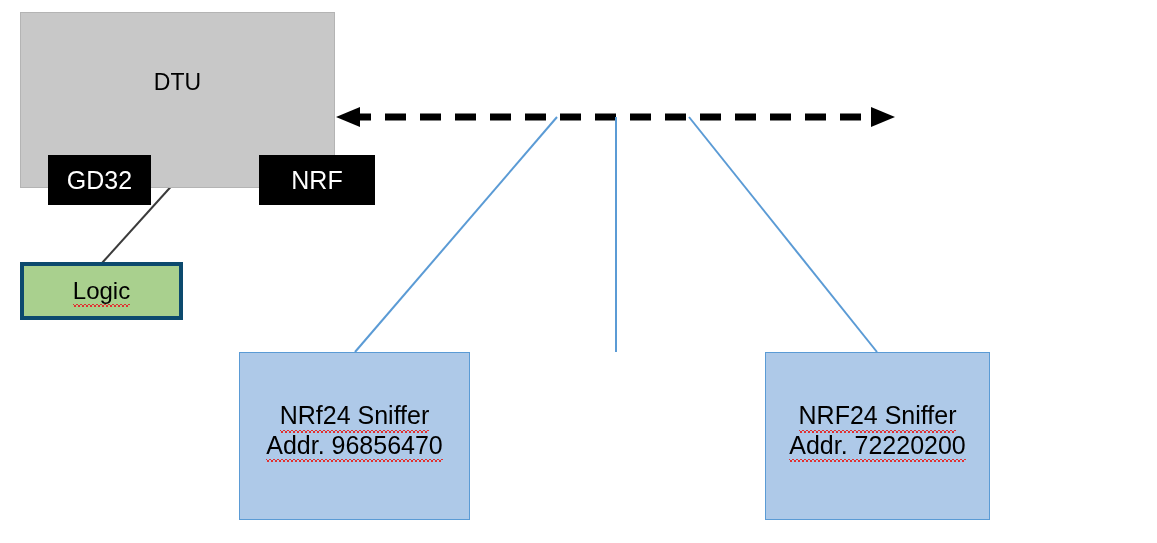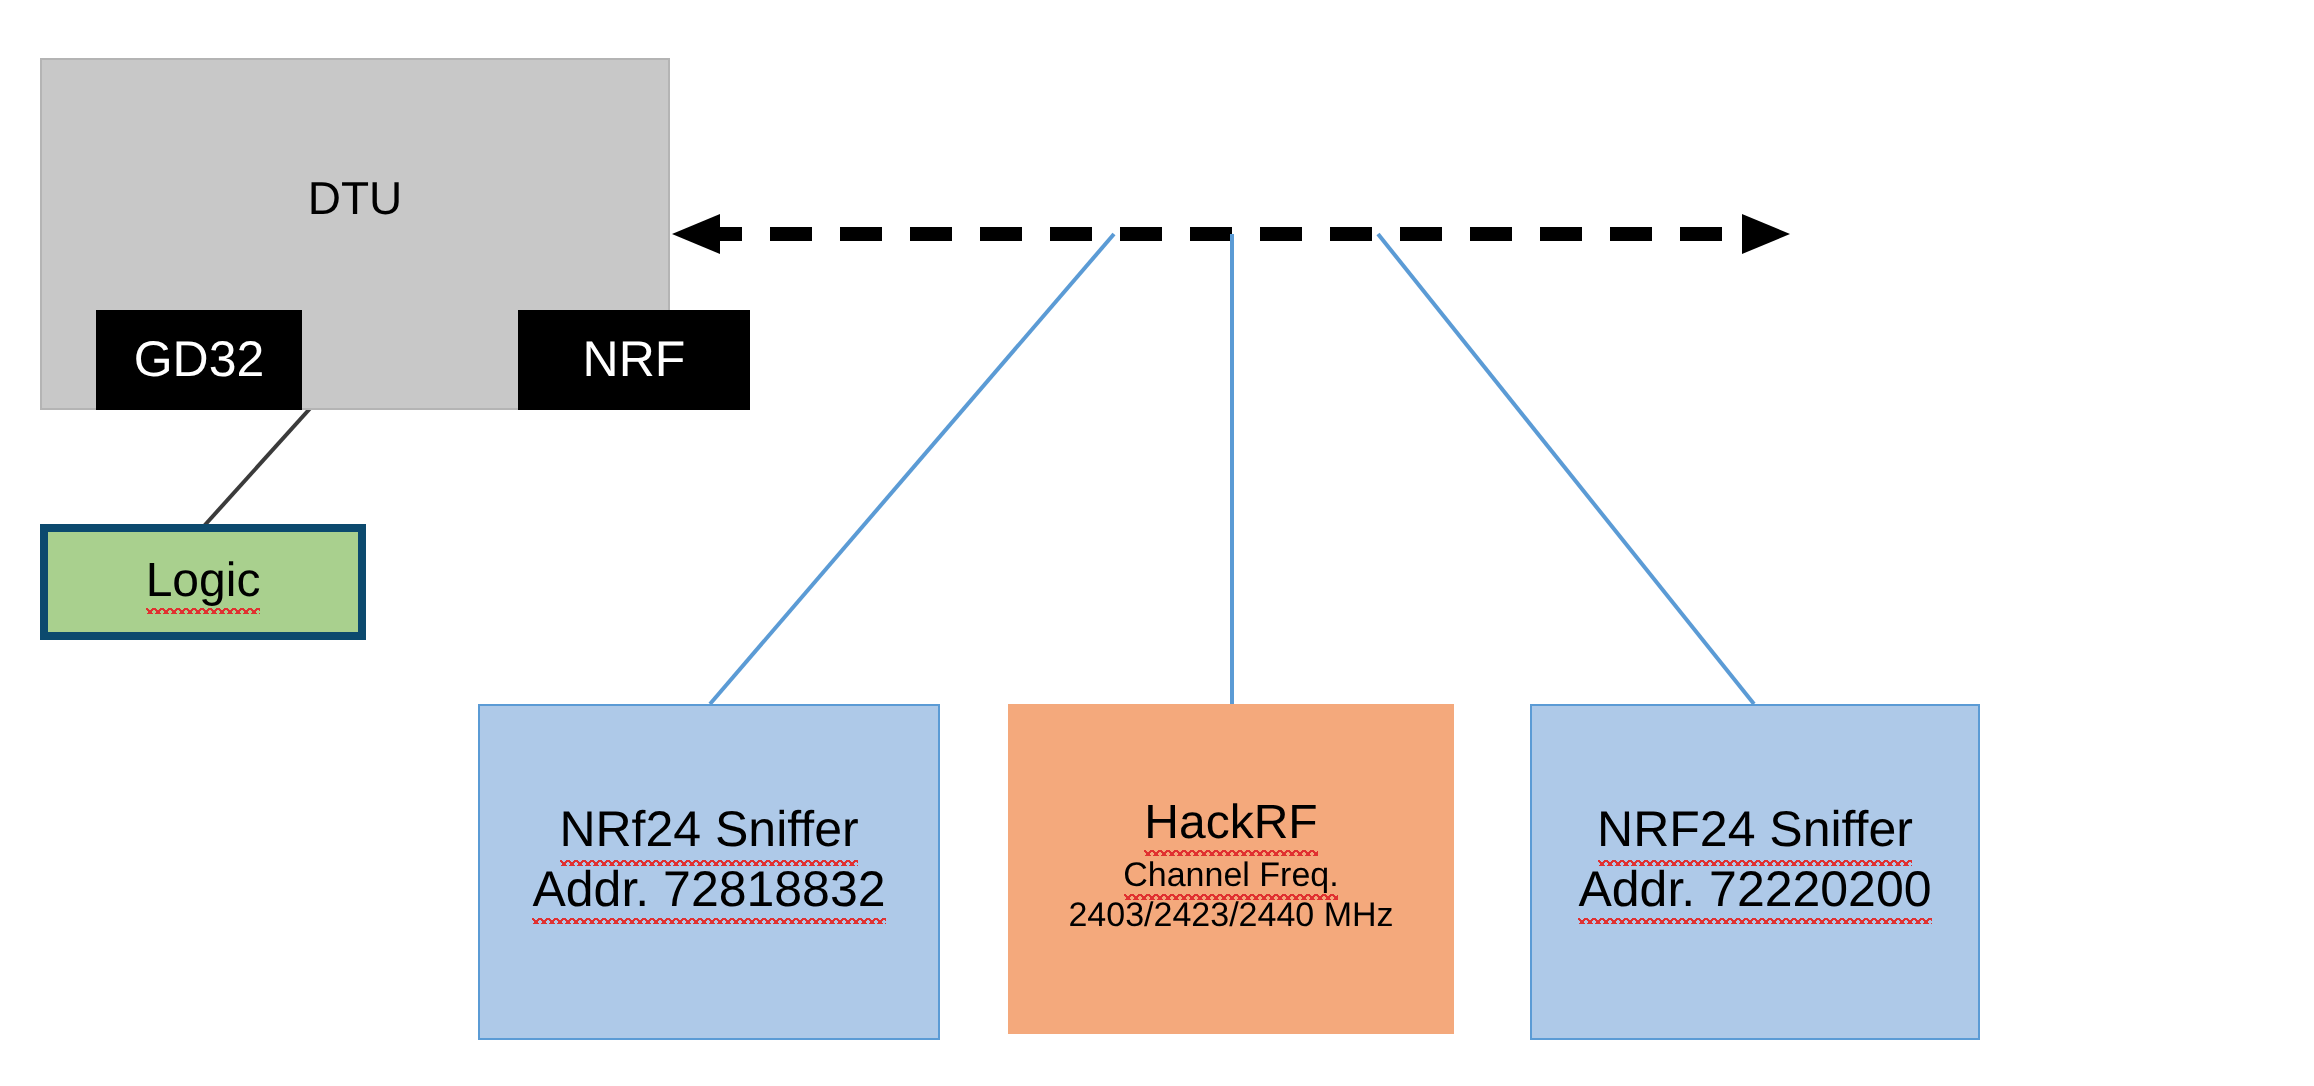--- a/index.html
+++ b/index.html
@@ -33,21 +33,21 @@
   .node .line1,
   .node .line2,
   .node .line3 {
     display: block;
     white-space: nowrap;
   }
 
   
   #dtu-box {
     left: 20px;
-    top: 29px;
+    top: 12px;
     width: 315px;
     height: 176px;
     background: #c8c8c8;
     border: 1px solid #b4b4b4;
     justify-content: flex-start;
     padding-top: 56px;
     font-size: 23px;
   }
   #dtu-box .line2 { position: relative; }
 
@@ -209,27 +209,22 @@
     <span>NRF</span>
   </div>
 
 
   <div class="node" id="logic-box">
     <span class="line1 sq">Logic</span>
   </div>
 
   <div class="node" id="nrf24-left-box">
     <span class="line1 sq">NRf24 Sniffer</span>
-    <span class="line2 sq">Addr. 72818832</span>
-  </div>
-
-  <div class="node" id="hackrf-box">
-    <span class="line1 sq">HackRF</span>
-    <span class="line2 sq">Channel Freq.</span>
-    <span class="line3">2403/2423/2440 MHz</span>
-  </div>
+    <span class="line2 sq">Addr. 96856470</span>
+  </div>
+
 
   <div class="node" id="nrf24-right-box">
     <span class="line1 sq">NRF24 Sniffer</span>
     <span class="line2 sq">Addr. 72220200</span>
   </div>
 
 </div>
 
 </body></html>

